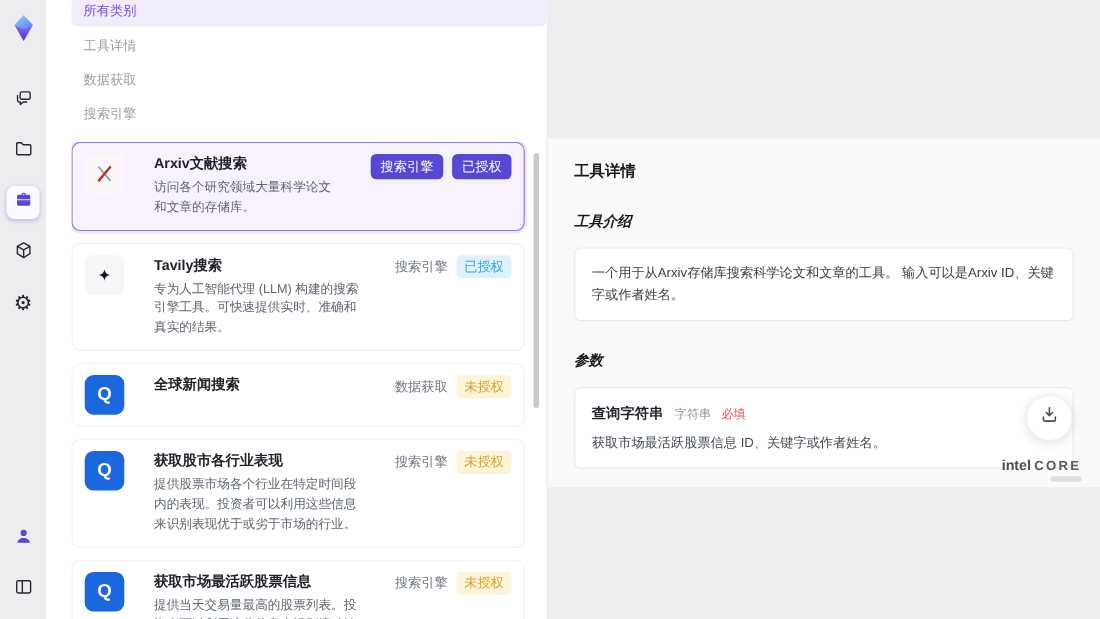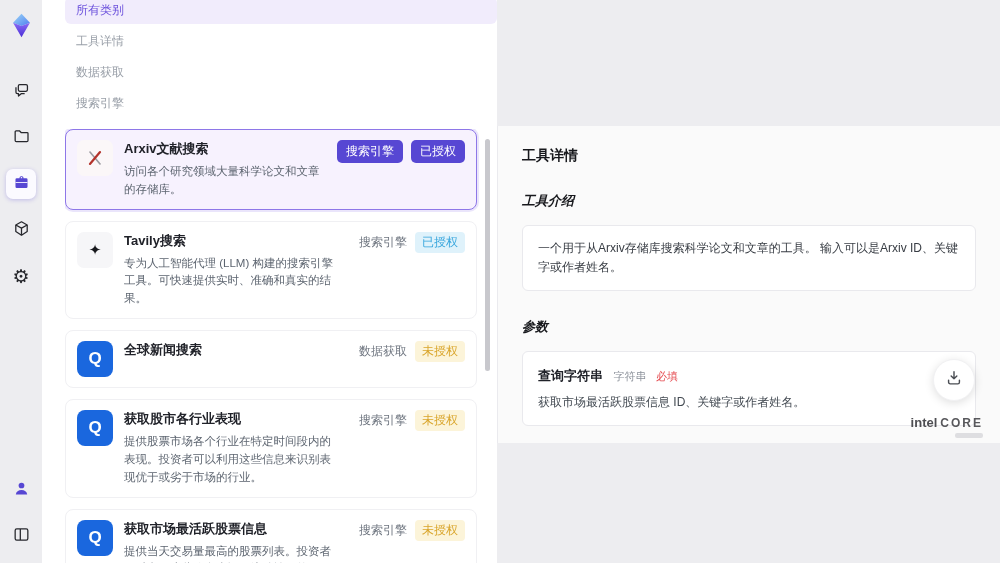--- a/index.html
+++ b/index.html
@@ -20,21 +20,21 @@
   .main { flex:1; min-width:0; padding-top:6px; display:flex;align-items:center; }
   .left-panel { width:455px; flex:none; background:#ffffff; border-top-left-radius:8px; padding:20px 0 0 23px; display:flex; flex-direction:column; }
   .right-panel { flex:1; min-width:0; background:#fafafa; border-left:1px solid #eaeaee; padding:21px 24px 17px; position:relative; }
 
   .panel-title { font-size:15px; font-weight:bold; color:#17181c; }
   .tabs { display:flex; gap:4px; margin-top:7px; font-size:12px;flex-direction:column; }
   .tab { padding:5px 11px; border-radius:6px; color:#9aa0a9; cursor:pointer; white-space:nowrap; }
   .tab.active { background:#f1ecfc; color:#6b50dc; }
 
   .list-area { position:relative; flex:1; margin-top:12px; padding-right:20px; overflow:hidden; }
-  .tool-item { display:flex; align-items:flex-start; gap:11px; background:#fff; border:1px solid #f0f0f3; border-radius:8px; padding:10px 11px; margin-bottom:11px; cursor:pointer; }
+  .tool-item { display:flex; align-items:flex-start; gap:27px; background:#fff; border:1px solid #f0f0f3; border-radius:8px; padding:10px 11px; margin-bottom:11px; cursor:pointer; }
   .tool-item.selected { background:#f7f2fe; border:1px solid #8e77e8; box-shadow:0 0 0 2px rgba(124,92,232,.16); }
 
   .tool-icon { width:36px; height:36px; flex:none; border-radius:7px; background:#f6f6f8; display:flex; align-items:center; justify-content:center; overflow:hidden; }
   .tool-icon svg { width:22px; height:22px; }
   .tool-icon.arxiv { background:#fbf7f8; }
   .tool-icon.sparkle { font-size:15px; color:#17181c; background:#f6f6f8; }
   .tool-icon.juhe { background:#1a67de; color:#fff; font-weight:bold; font-size:17px; border-radius:8px; }
   .tool-text { flex:1; min-width:0; }
   .tool-name { font-size:13px; font-weight:bold; color:#202229; margin-bottom:5px; }
   .tool-desc { font-size:11.5px; color:#5d6570; line-height:1.55; }

